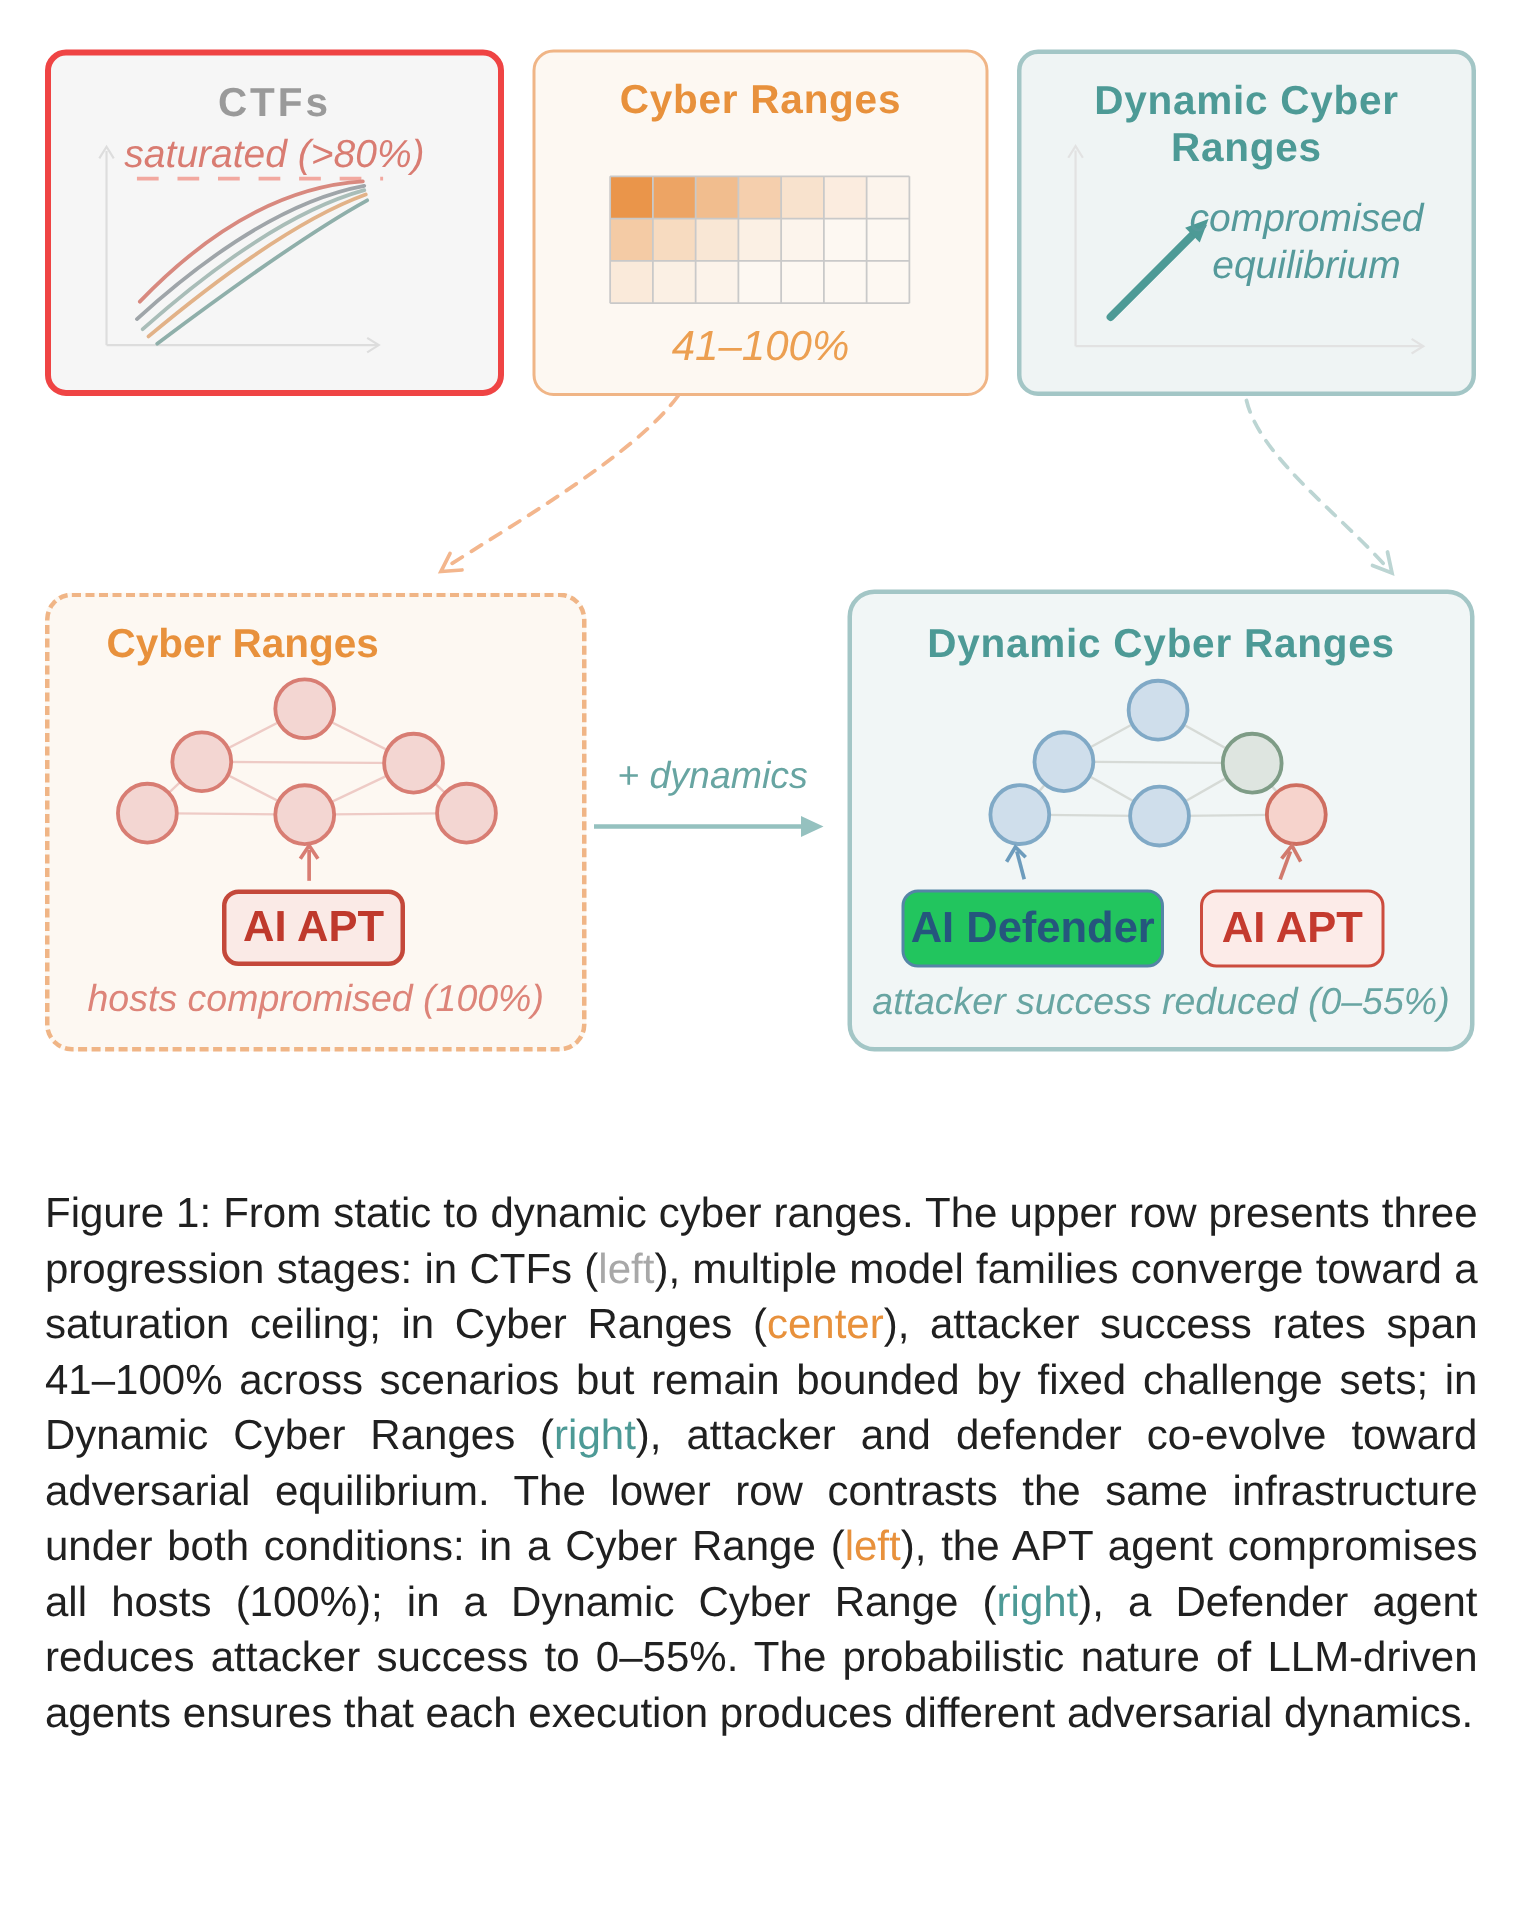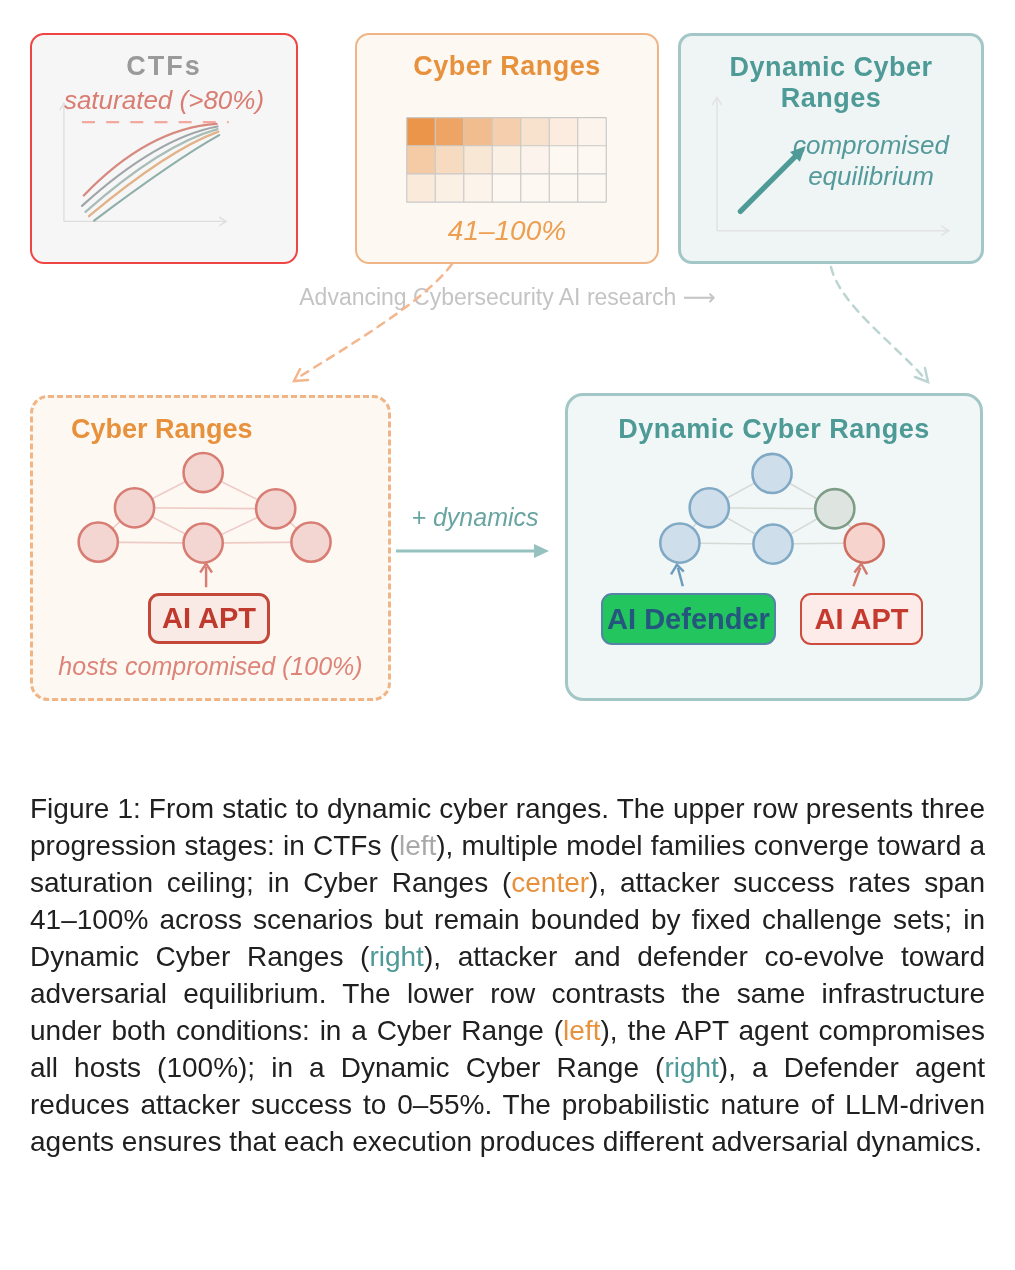--- a/index.html
+++ b/index.html
@@ -3,21 +3,21 @@
 <meta charset="utf-8">
 <style>
   * { margin:0; padding:0; box-sizing:border-box; }
   html,body { background:#ffffff; }
   .page {
     position:relative; width:1015px; height:1270px;
     background:#ffffff; overflow:hidden;
     font-family:"Liberation Sans", sans-serif;
   }
   .panel { position:absolute; }
-  .panel-ctfs   { left:30px;  top:33px;  width:268px; height:231px; background:#f6f6f6; border:2px solid #ef4444; border-radius:14px; }
+  .panel-ctfs   { left:30px;  top:33px;  width:306px; height:231px; background:#f6f6f6; border:4px solid #ef4444; border-radius:14px; }
   .panel-ranges { left:355px; top:33px;  width:304px; height:231px; background:#fdf8f2; border:2.5px solid #f0b586; border-radius:14px; }
   .panel-dyn    { left:678px; top:33px;  width:306px; height:231px; background:#eff4f4; border:3px solid #a3c6c6; border-radius:14px; }
   .panel-lower-left  { left:30px;  top:395px; width:361px; height:306px; background:#fdf8f2; border:3px dashed #f0b586; border-radius:18px; }
   .panel-lower-right { left:565px; top:393px; width:418px; height:308px; background:#f1f6f6; border:3px solid #a3c6c6; border-radius:18px; }
   .panel svg { position:absolute; left:0; top:0; width:100%; height:100%; }
   .ptitle { position:absolute; left:0; right:0; top:16px; text-align:center; font-weight:bold; font-size:27px; letter-spacing:0.5px; }
   .t-gray   { color:#9a9a9a; letter-spacing:2px; }
   .t-orange { color:#e8913c; }
   .t-teal   { color:#4d9a96; }
   .anno { position:absolute; font-style:italic; text-align:center; }
@@ -114,21 +114,20 @@
       </g>
       <g>
         <line x1="60" y1="180" x2="117" y2="123" stroke="#4d9a96" stroke-width="5.5" stroke-linecap="round"></line>
         <polygon points="127,113 111,119 121,129" fill="#4d9a96"></polygon>
       </g>
     </svg>
     <div class="ptitle t-teal">Dynamic Cyber Ranges</div>
     <div class="anno anno-eq">compromised equilibrium</div>
   </div>
 
-  <div class="flow-label">Advancing Cybersecurity AI research ⟶</div>
 
   <div class="panel panel-lower-left">
     <svg id="net-left" viewBox="0 0 361 306">
         <g>
           <line x1="173" y1="76" x2="103" y2="112" stroke="#eecbc6" stroke-width="1.6"></line>
           <line x1="173" y1="76" x2="247" y2="113" stroke="#eecbc6" stroke-width="1.6"></line>
           <line x1="103" y1="112" x2="247" y2="113" stroke="#eecbc6" stroke-width="1.6"></line>
           <line x1="103" y1="112" x2="66" y2="147" stroke="#eecbc6" stroke-width="1.6"></line>
           <line x1="103" y1="112" x2="173" y2="148" stroke="#eecbc6" stroke-width="1.6"></line>
           <line x1="247" y1="113" x2="173" y2="148" stroke="#eecbc6" stroke-width="1.6"></line>
@@ -178,20 +177,21 @@
         <path d="M104,182 L110,172 L117,179"></path>
       </g>
       <g stroke="#d17a6d" stroke-width="2.5" fill="none">
         <line x1="290" y1="194" x2="297" y2="175"></line>
         <path d="M291,180 L298,171 L304,182"></path>
       </g>
     </svg>
     <div class="ptitle t-teal" style="top:18px;">Dynamic Cyber Ranges</div>
     <div class="agent-box box-def">AI Defender</div>
     <div class="agent-box box-apt-r">AI APT</div>
+    <div class="anno anno-reduced">attacker success reduced (0–55%)</div>
   </div>
 
 
   <svg class="overlay" viewBox="0 0 1015 1270">
     <g stroke="#f3b68d" stroke-width="2.5" fill="none" stroke-linecap="round">
       <path d="M452,264 C424,302 348,346 296,379" stroke-dasharray="8 7"></path>
       <path d="M300,369 L294,381 L308,380"></path>
     </g>
     <g stroke="#bcd5d3" stroke-width="2.5" fill="none" stroke-linecap="round">
       <path d="M831,267 C840,305 894,343 926,380" stroke-dasharray="8 7"></path>

